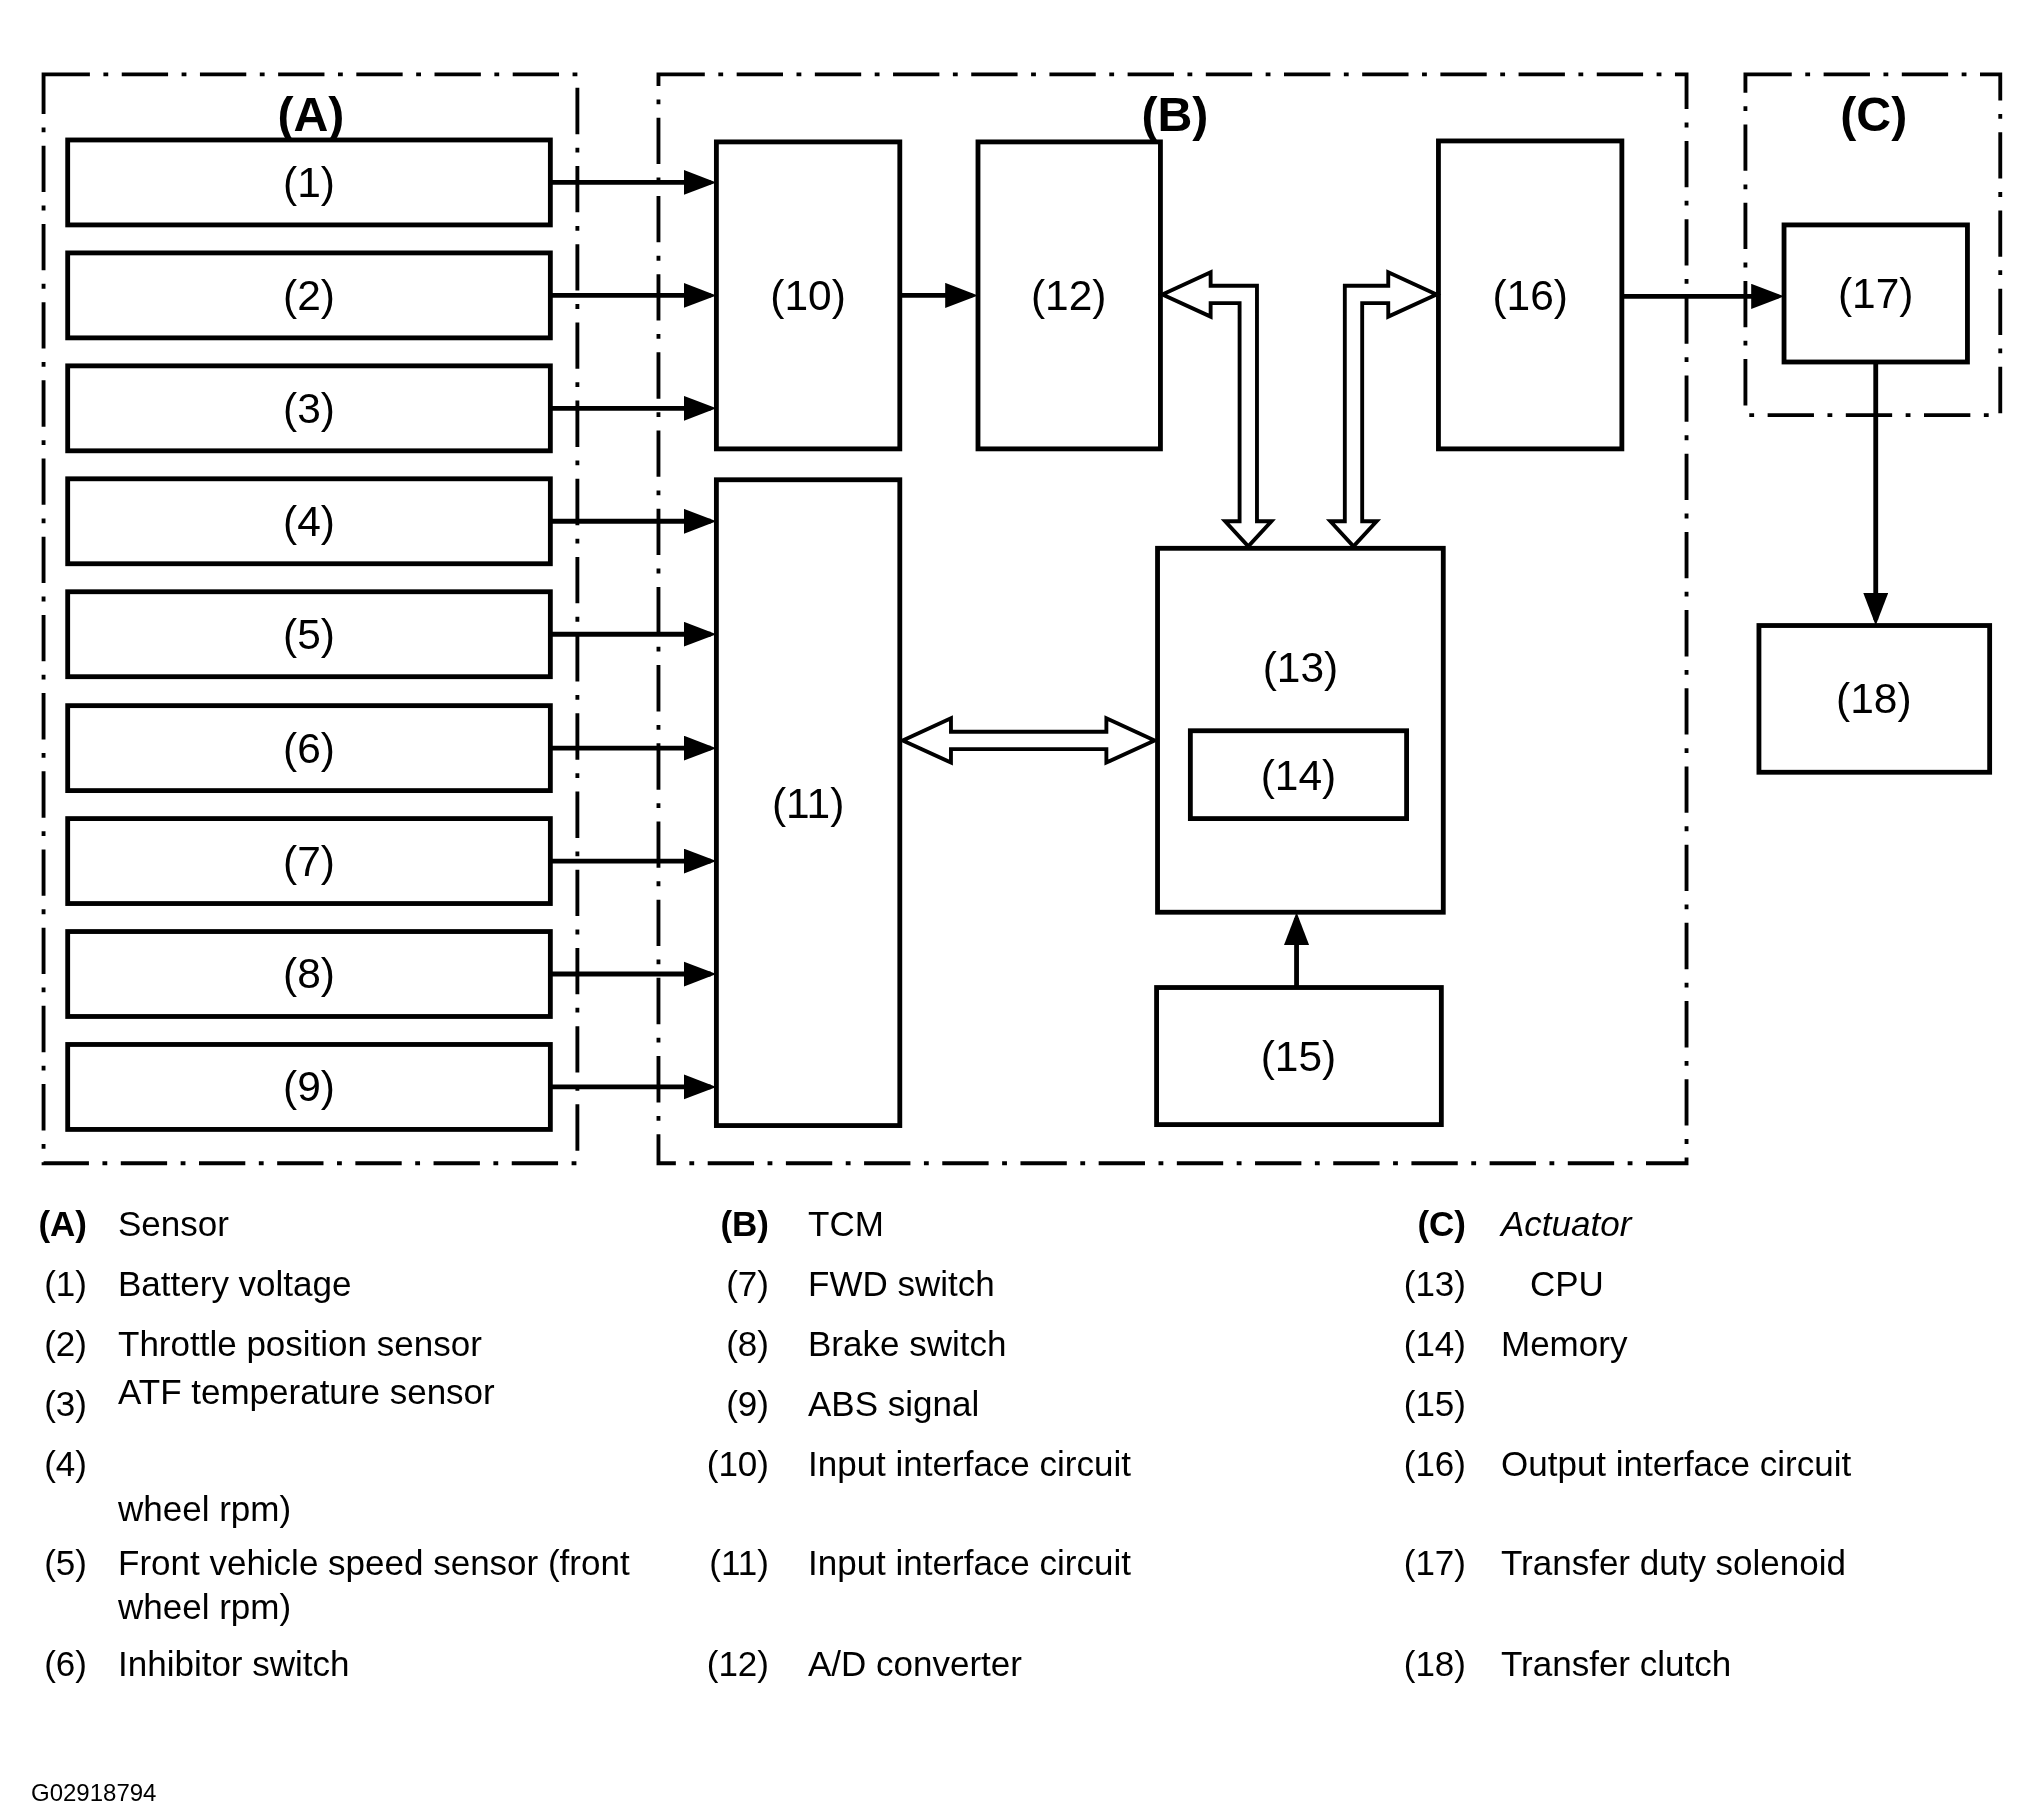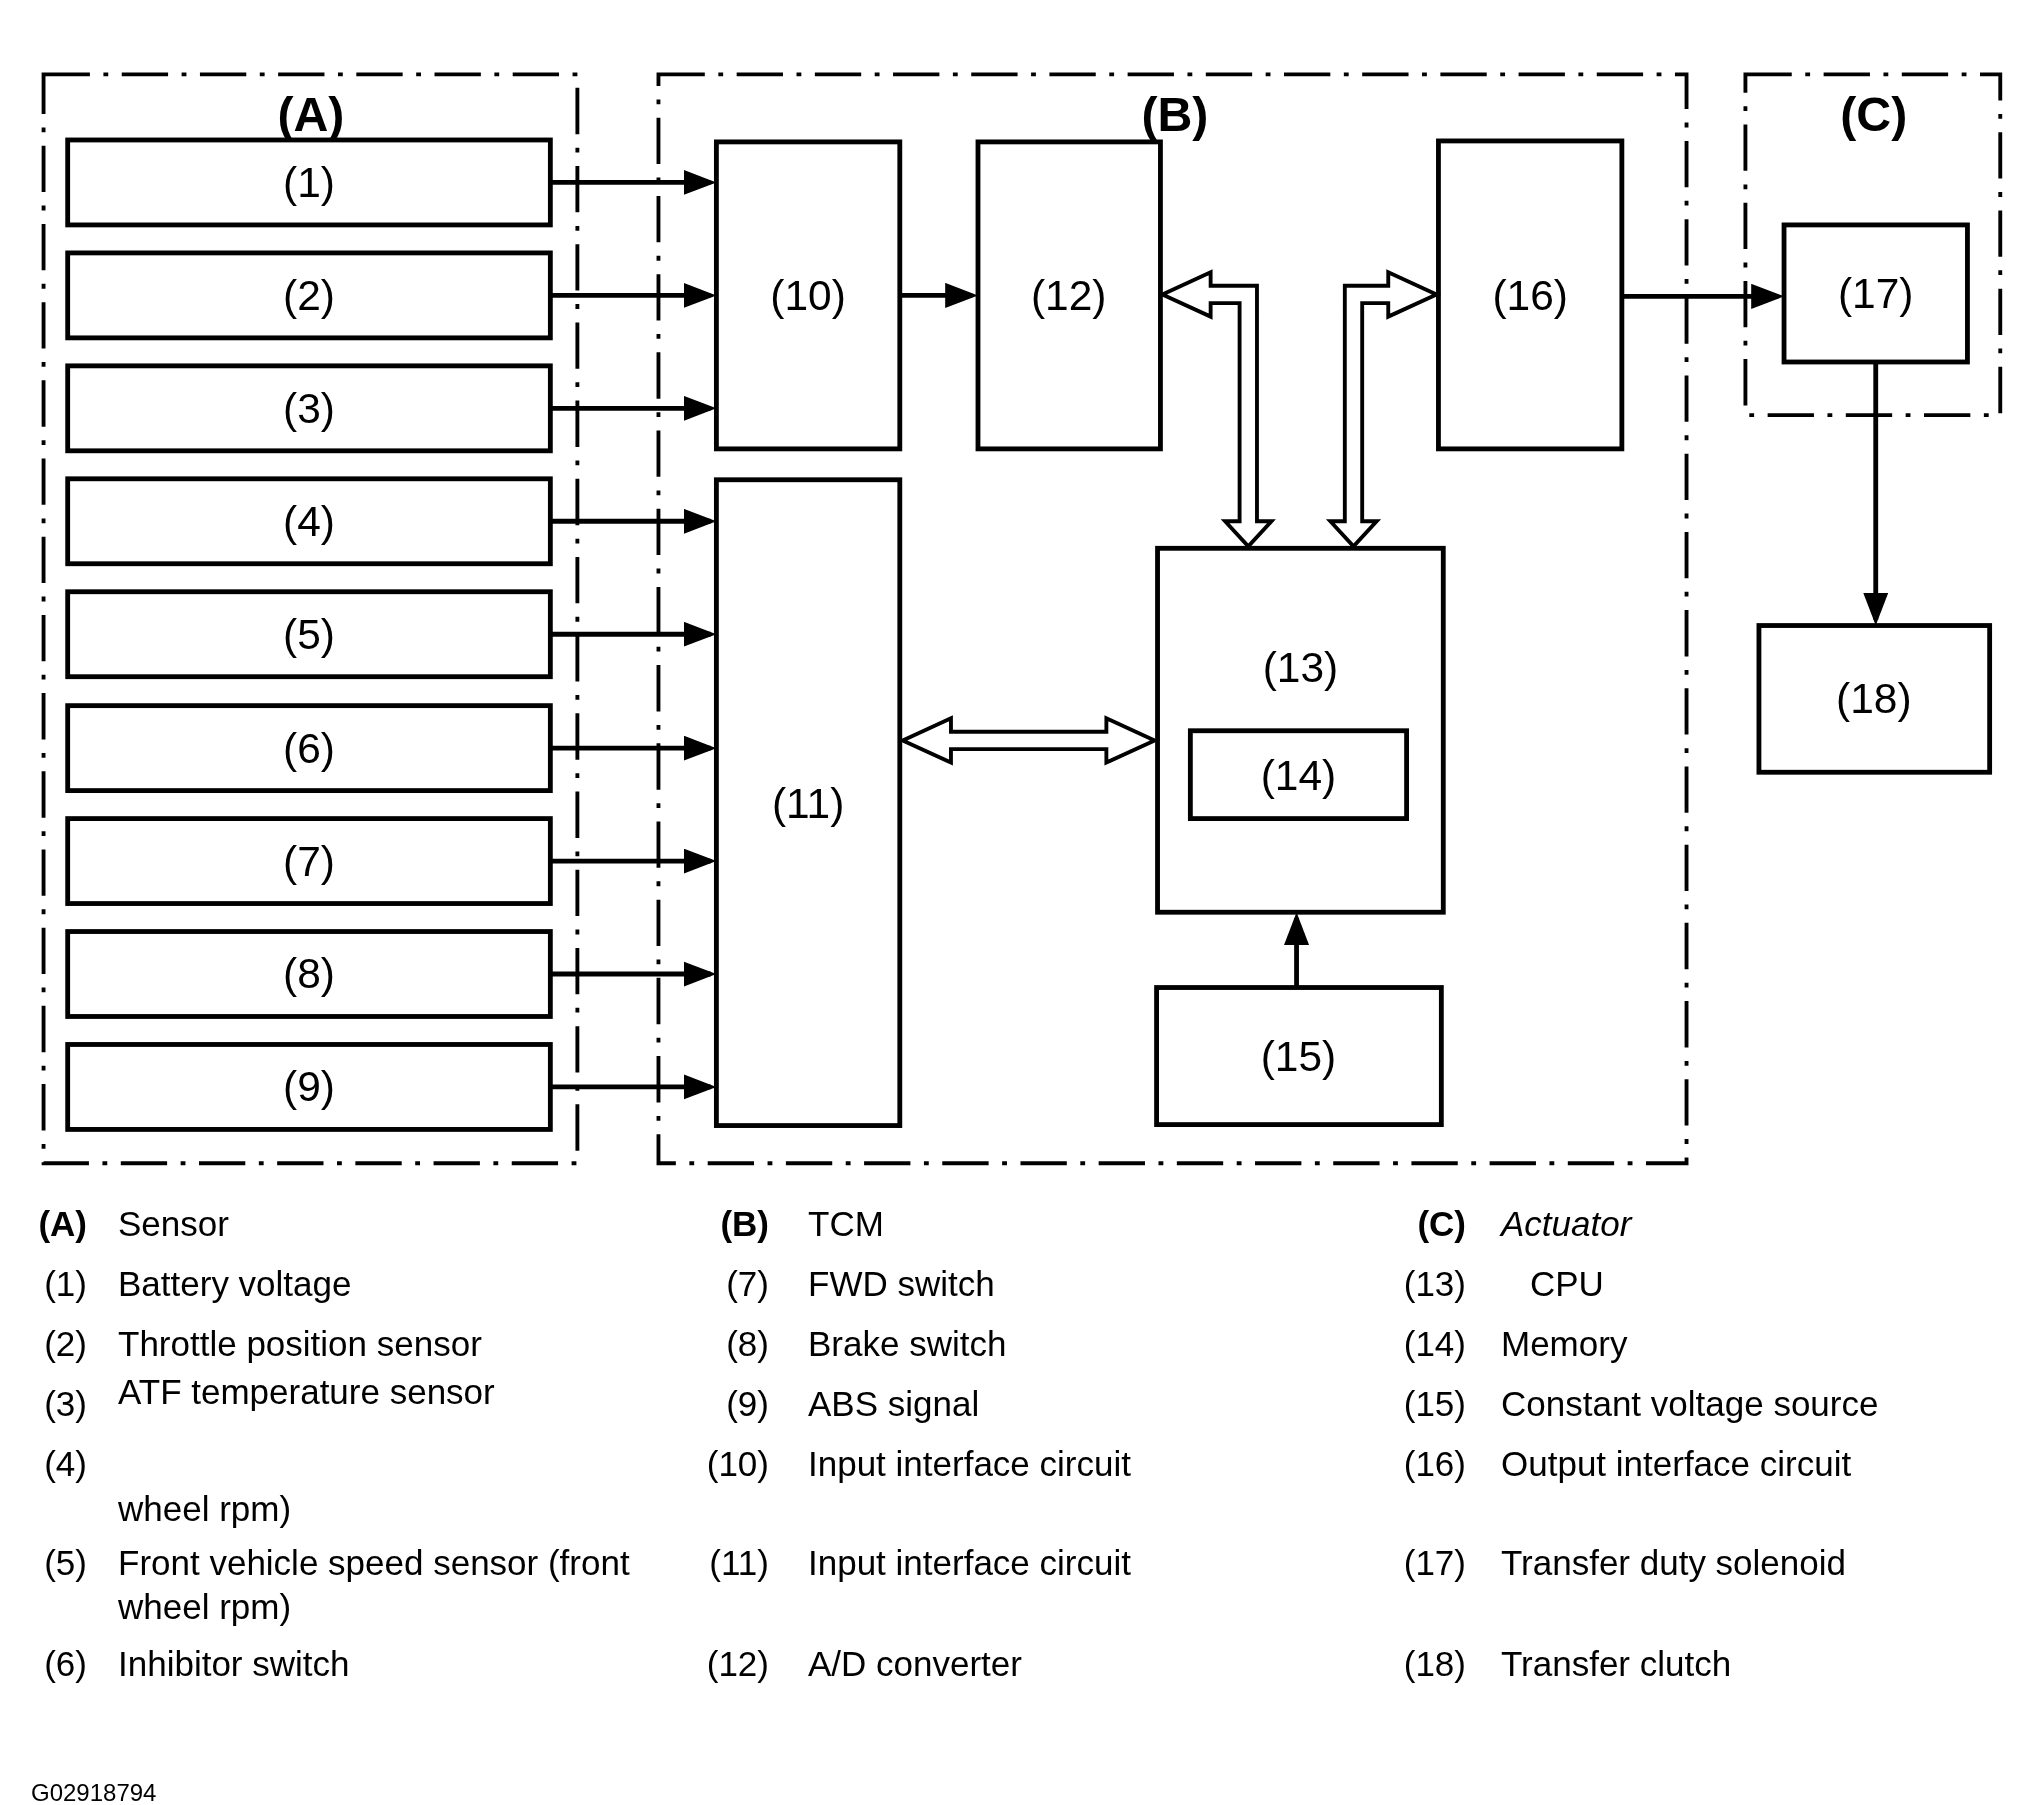--- a/index.html
+++ b/index.html
@@ -158,21 +158,20 @@
   <div class="ltag bold" style="left:1342px;top:1202px;width:124px;">(C)</div>
   <div class="lrow" style="left:1501px;top:1202px;font-style:italic;">Actuator</div>
 
   <div class="ltag" style="left:1342px;top:1262px;width:124px;">(13)</div>
   <div class="lrow" style="left:1501px;top:1262px;margin-left:29px;">CPU</div>
 
   <div class="ltag" style="left:1342px;top:1322px;width:124px;">(14)</div>
   <div class="lrow" style="left:1501px;top:1322px;">Memory</div>
 
   <div class="ltag" style="left:1342px;top:1382px;width:124px;">(15)</div>
-  <div class="lrow" style="left:1501px;top:1382px;">Constant voltage source</div>
 
   <div class="ltag" style="left:1342px;top:1442px;width:124px;">(16)</div>
   <div class="lrow" style="left:1501px;top:1442px;">Output interface circuit</div>
 
   <div class="ltag" style="left:1342px;top:1541px;width:124px;">(17)</div>
   <div class="lrow" style="left:1501px;top:1541px;">Transfer duty solenoid</div>
 
   <div class="ltag" style="left:1342px;top:1642px;width:124px;">(18)</div>
   <div class="lrow" style="left:1501px;top:1642px;">Transfer clutch</div>
 

